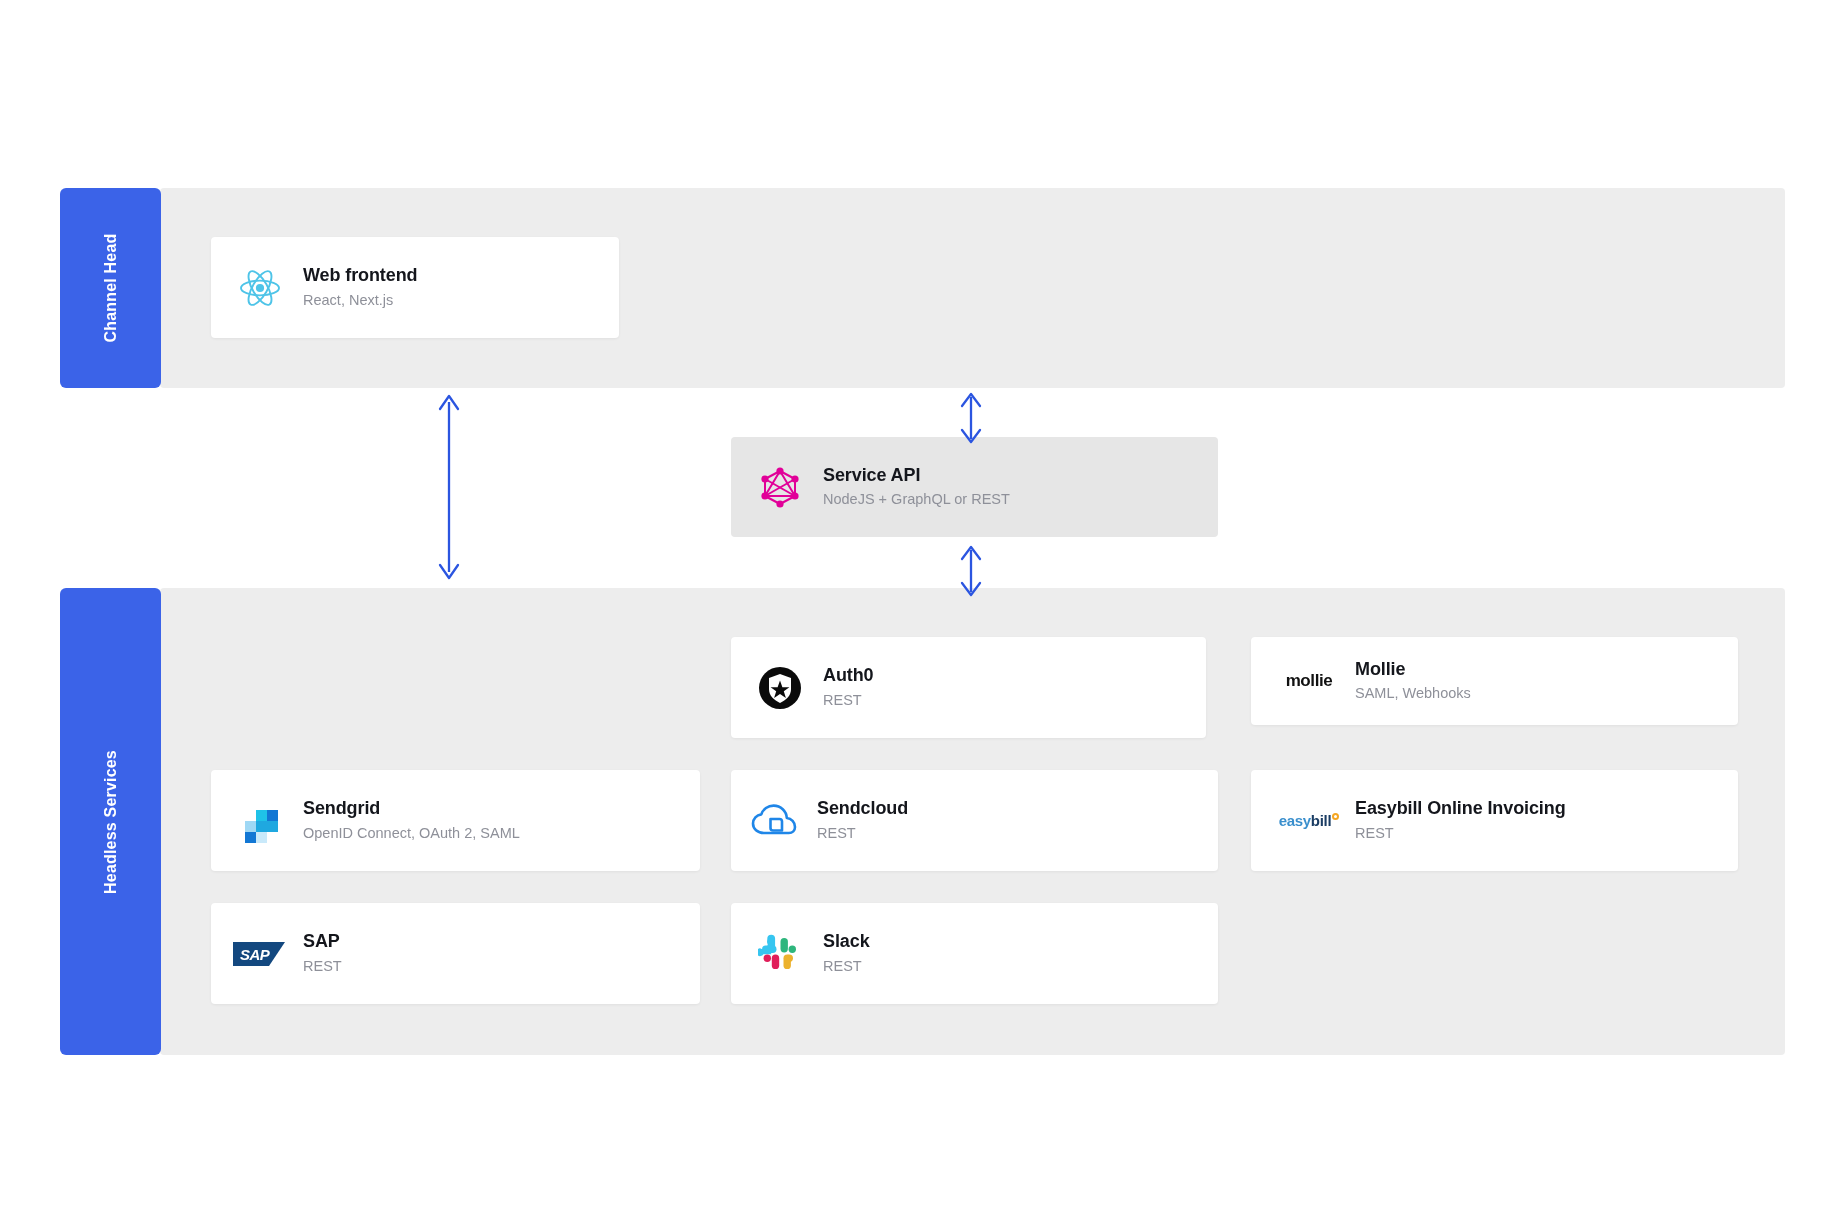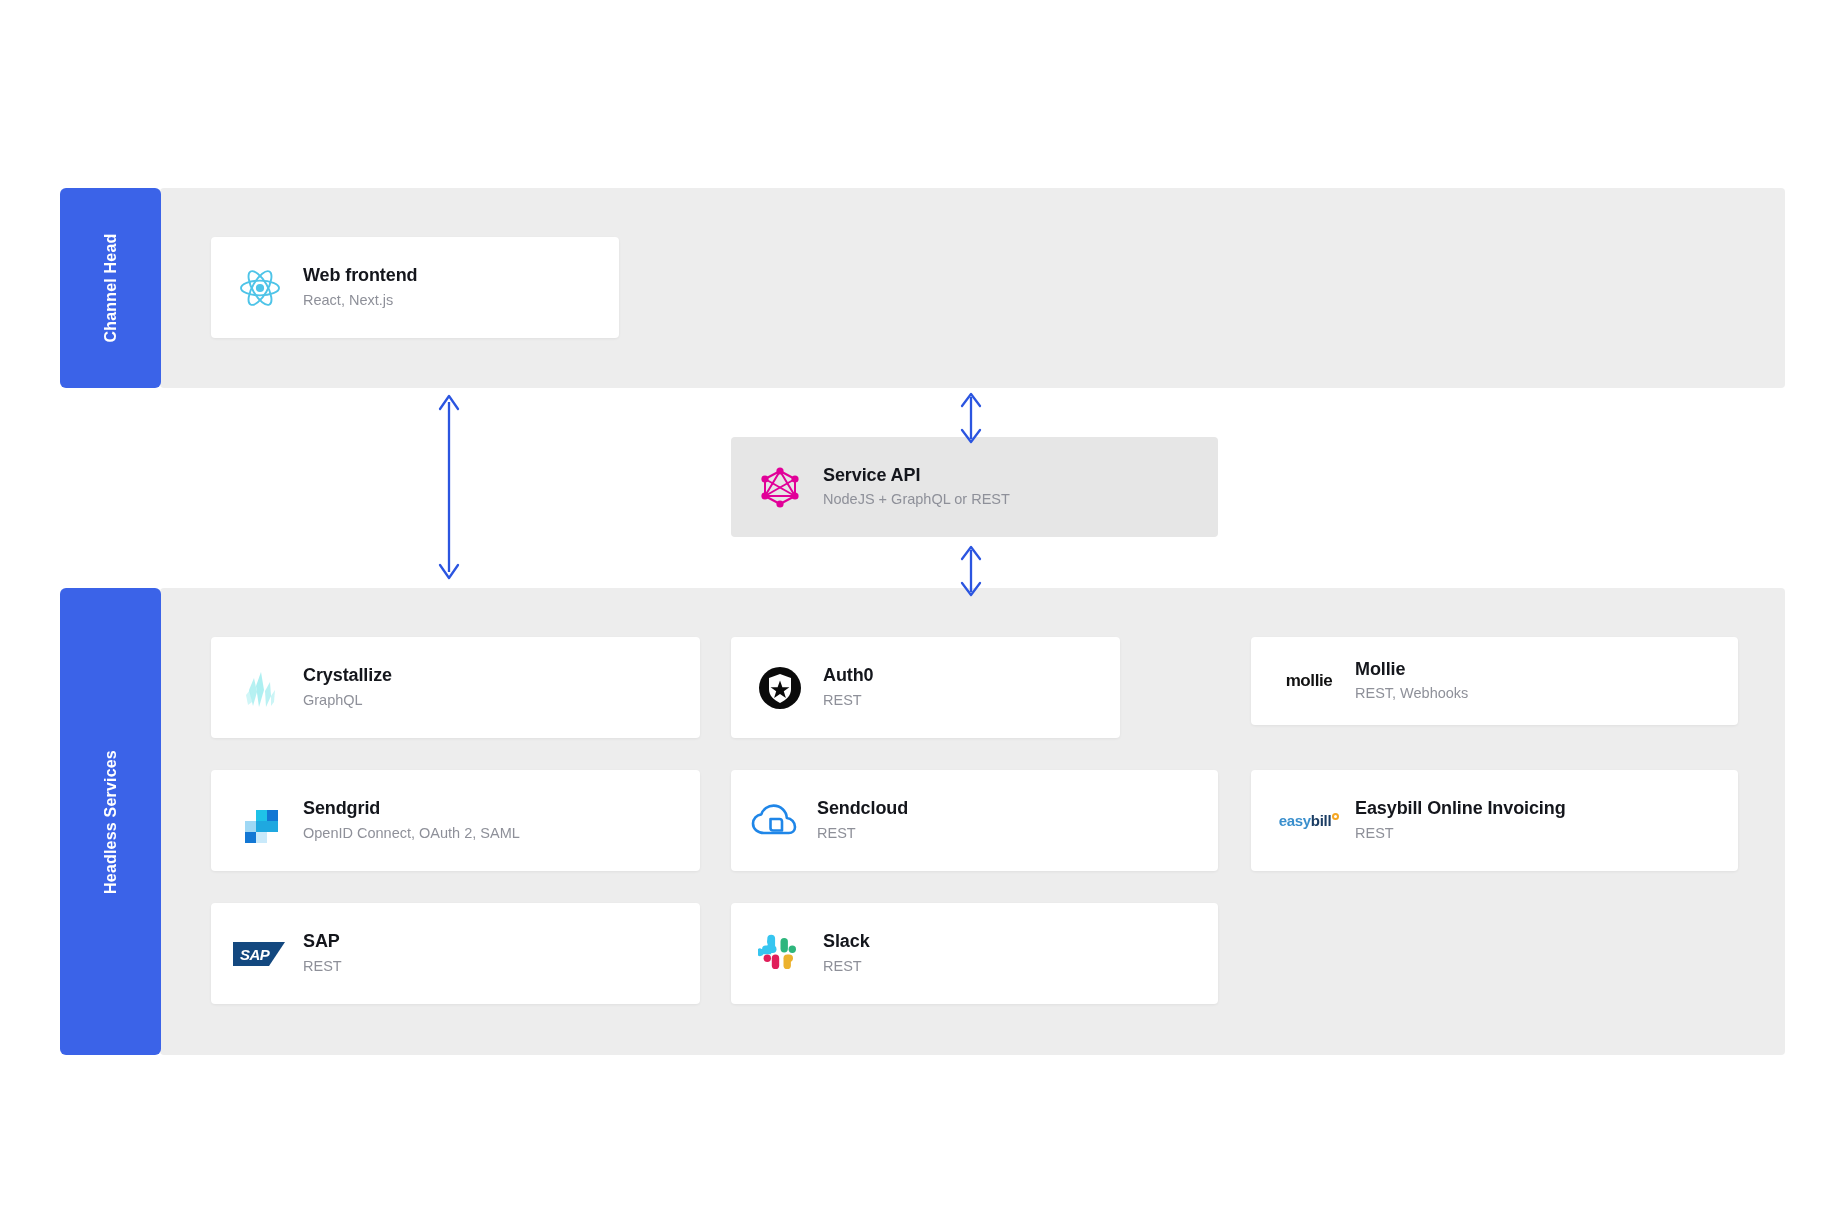--- a/index.html
+++ b/index.html
@@ -197,60 +197,43 @@
       <div class="card-sub">NodeJS + GraphQL or REST</div>
     </div>
   </div>
 
   <div class="band" style="left:160px; top:588px; width:1625px; height:467px;"></div>
 
   <div class="band-tab" style="left:60px; top:588px; width:101px; height:467px;">
     <span class="band-tab-text">Headless Services</span>
   </div>
 
-  <div class="card" style="left:211px; top:637px; width:489px; height:101px;">
-    <div class="card-logo">
-      <svg class="logo-svg" width="40" height="44" viewBox="0 0 40 44">
-        <g fill="#a9eef0">
-          <path d="M13 40 L9 24 L14 12 L17 26 Z" opacity="0.85"></path>
-          <path d="M19 41 L16 20 L21 6 L24 24 Z" opacity="0.95"></path>
-          <path d="M26 41 L25 25 L30 16 L31 30 Z" opacity="0.8"></path>
-          <path d="M31 40 L31 30 L35 24 L34 36 Z" opacity="0.6"></path>
-          <path d="M8 39 L6 29 L10 24 L12 36 Z" opacity="0.55"></path>
-        </g>
-      </svg>
-    </div>
-    <div class="card-text">
-      <div class="card-title">Crystallize</div>
-      <div class="card-sub">GraphQL</div>
-    </div>
-  </div>
-
-  <div class="card" style="left:731px; top:637px; width:389px; height:101px;">
+
+  <div class="card" style="left:731px; top:637px; width:475px; height:101px;">
     <div class="card-logo">
       <svg class="logo-svg" width="44" height="44" viewBox="0 0 44 44">
         <circle cx="22" cy="22" r="21" fill="#0a0a0a"></circle>
         <path d="M22 8 L33 12 L33 23 C33 30 28 34 22 37 C16 34 11 30 11 23 L11 12 Z" fill="#ffffff"></path>
         <path d="M22 14.5 L24.4 21.2 L31.4 21.2 L25.8 25.3 L27.9 32 L22 27.9
                  L16.1 32 L18.2 25.3 L12.6 21.2 L19.6 21.2 Z" fill="#0a0a0a"></path>
       </svg>
     </div>
     <div class="card-text">
       <div class="card-title">Auth0</div>
       <div class="card-sub">REST</div>
     </div>
   </div>
 
   <div class="card" style="left:1251px; top:637px; width:487px; height:88px;">
     <div class="card-logo" style="width:72px; flex:0 0 72px; margin-right:10px;">
       <span class="mollie-word">mollie</span>
     </div>
     <div class="card-text">
       <div class="card-title">Mollie</div>
-      <div class="card-sub">REST, Webhooks</div>
+      <div class="card-sub">SAML, Webhooks</div>
     </div>
   </div>
 
   <div class="card" style="left:211px; top:770px; width:489px; height:101px;">
     <div class="card-logo">
       <svg class="logo-svg" width="44" height="44" viewBox="0 0 44 44">
         <rect x="7" y="22" width="11" height="11" fill="#9fd8f5"></rect>
         <rect x="18" y="22" width="11" height="11" fill="#1fa8e0"></rect>
         <rect x="7" y="33" width="11" height="11" fill="#1277d4"></rect>
         <rect x="18" y="33" width="11" height="11" fill="#c9e9fa"></rect>

